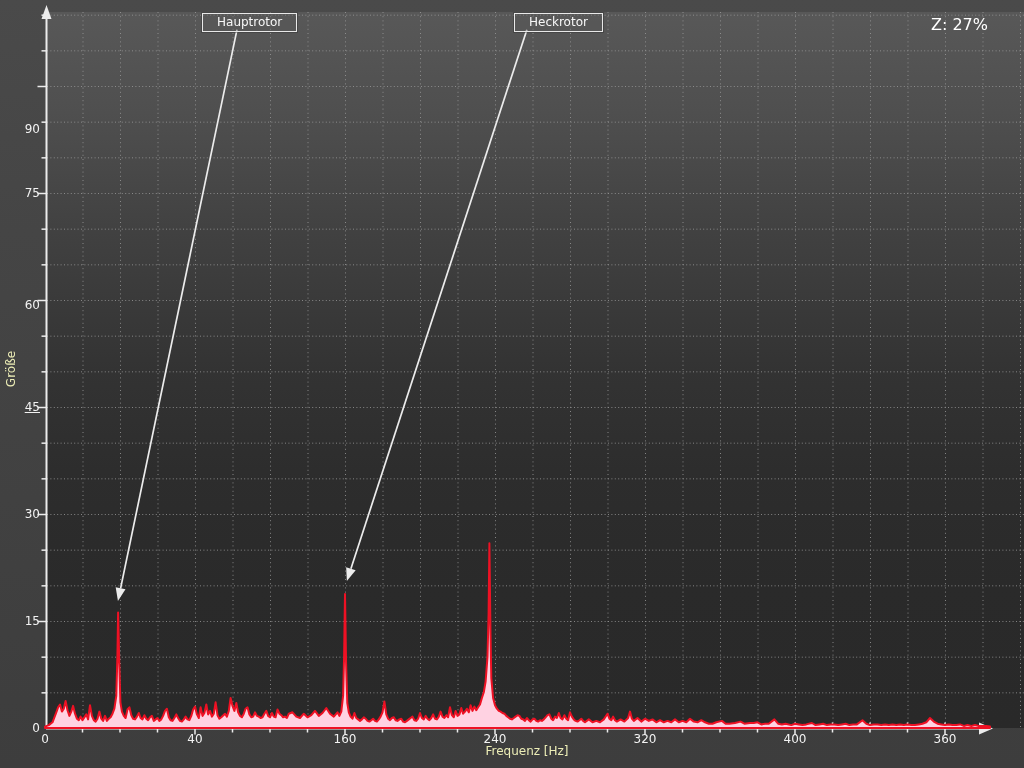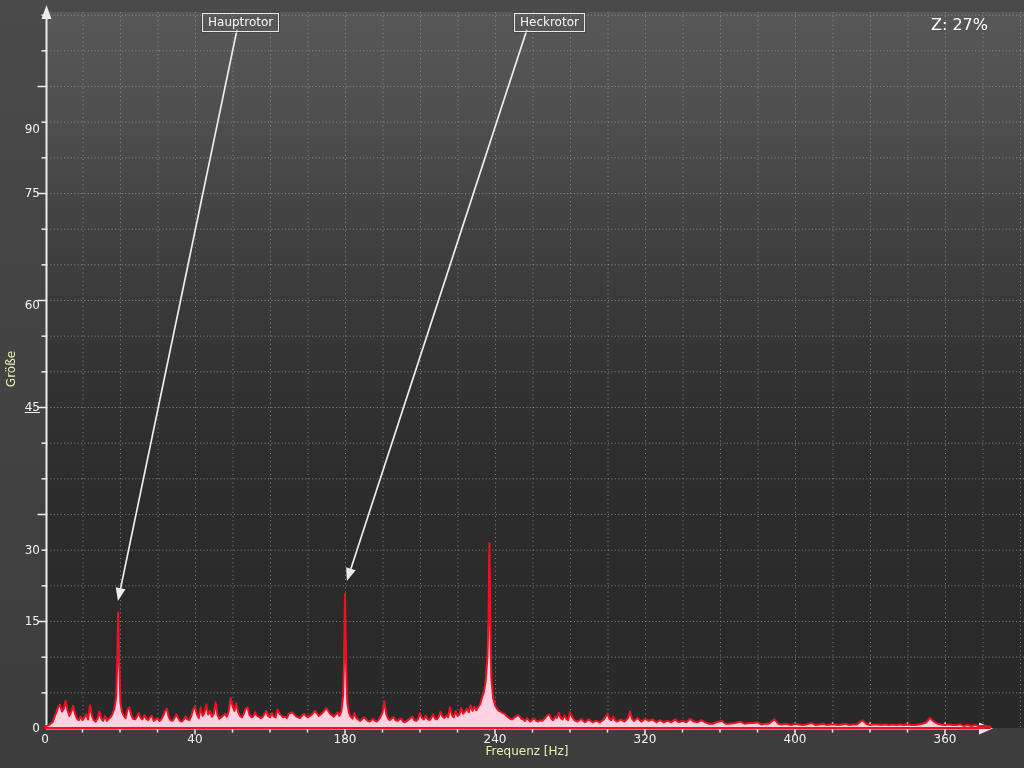--- a/index.html
+++ b/index.html
@@ -26,21 +26,21 @@
   }
   .axis-title{
     position:absolute;color:#ecedb6;font-size:12px;white-space:nowrap;
   }
   #ylabel{left:11px;top:369px;transform:translate(-50%,-50%) rotate(-90deg);}
   #xlabel{left:527px;top:751px;transform:translate(-50%,-50%);}
   #zoom-indicator{
     position:absolute;top:15px;right:36px;color:#ffffff;font-size:16px;
   }
   .annotation-box{
-    position:absolute;height:15px;line-height:15px;padding:1px 5px;
+    position:absolute;height:15px;line-height:15px;padding:1px 14px;
     border:1px solid #e9e9e9;background:rgba(88,88,88,0.35);
     color:#f7f7f7;font-size:12px;white-space:nowrap;
     box-shadow:0 0 0 1px rgba(40,40,40,0.35);
   }
   #ann-0{left:202px;top:13px;}
   #ann-1{left:514px;top:13px;}
 </style>
 </head>
 <body>
 
@@ -152,28 +152,28 @@
       <line x1="237" y1="29.649929999999927" x2="120.58945085234278" y2="588.3006282116296" stroke="#ececec" stroke-width="1.7"></line>
       <polygon points="117.9375,601.02726 115.69459247220034,587.2806471145747 125.48430923248522,589.3206093086845" fill="#ececec"></polygon>
       <line x1="526.875" y1="29.649929999999927" x2="350.90920412472843" y2="568.695816365166" stroke="#ececec" stroke-width="1.7"></line>
       <polygon points="346.875,581.05402 346.1560488805615,567.1441993941166 355.66235936889535,570.2474333362154" fill="#ececec"></polygon>
     </g>
 </svg>
 
 <div id="labels">
     <div class="ylab" style="left: 6px; top: 722px;">0</div>
     <div class="ylab" style="left: 6px; top: 615px;">15</div>
-    <div class="ylab" style="left: 6px; top: 508.001px; margin-top: 36px;">30</div>
+    <div class="ylab" style="left: 6px; top: 508.001px;">30</div>
     <div class="ylab" style="left: 6px; top: 401.001px; text-decoration: underline;">45</div>
     <div class="ylab" style="left: 6px; top: 299px;">60</div>
     <div class="ylab" style="left: 6px; top: 187.002px;">75</div>
     <div class="ylab" style="left: 6px; top: 79px; margin-top: 44px;">90</div>
     <div class="xlab" style="left: 21px;">0</div>
     <div class="xlab" style="left: 171px;">40</div>
-    <div class="xlab" style="left: 321px;">180</div>
+    <div class="xlab" style="left: 321px;">160</div>
     <div class="xlab" style="left: 471px;">240</div>
     <div class="xlab" style="left: 621px;">320</div>
     <div class="xlab" style="left: 771px;">400</div>
     <div class="xlab" style="left: 921px;">360</div>
   </div>
 
 <div class="axis-title" id="ylabel">Größe</div>
 <div class="axis-title" id="xlabel">Frequenz [Hz]</div>
 <div id="zoom-indicator">Z: 27%</div>
 

